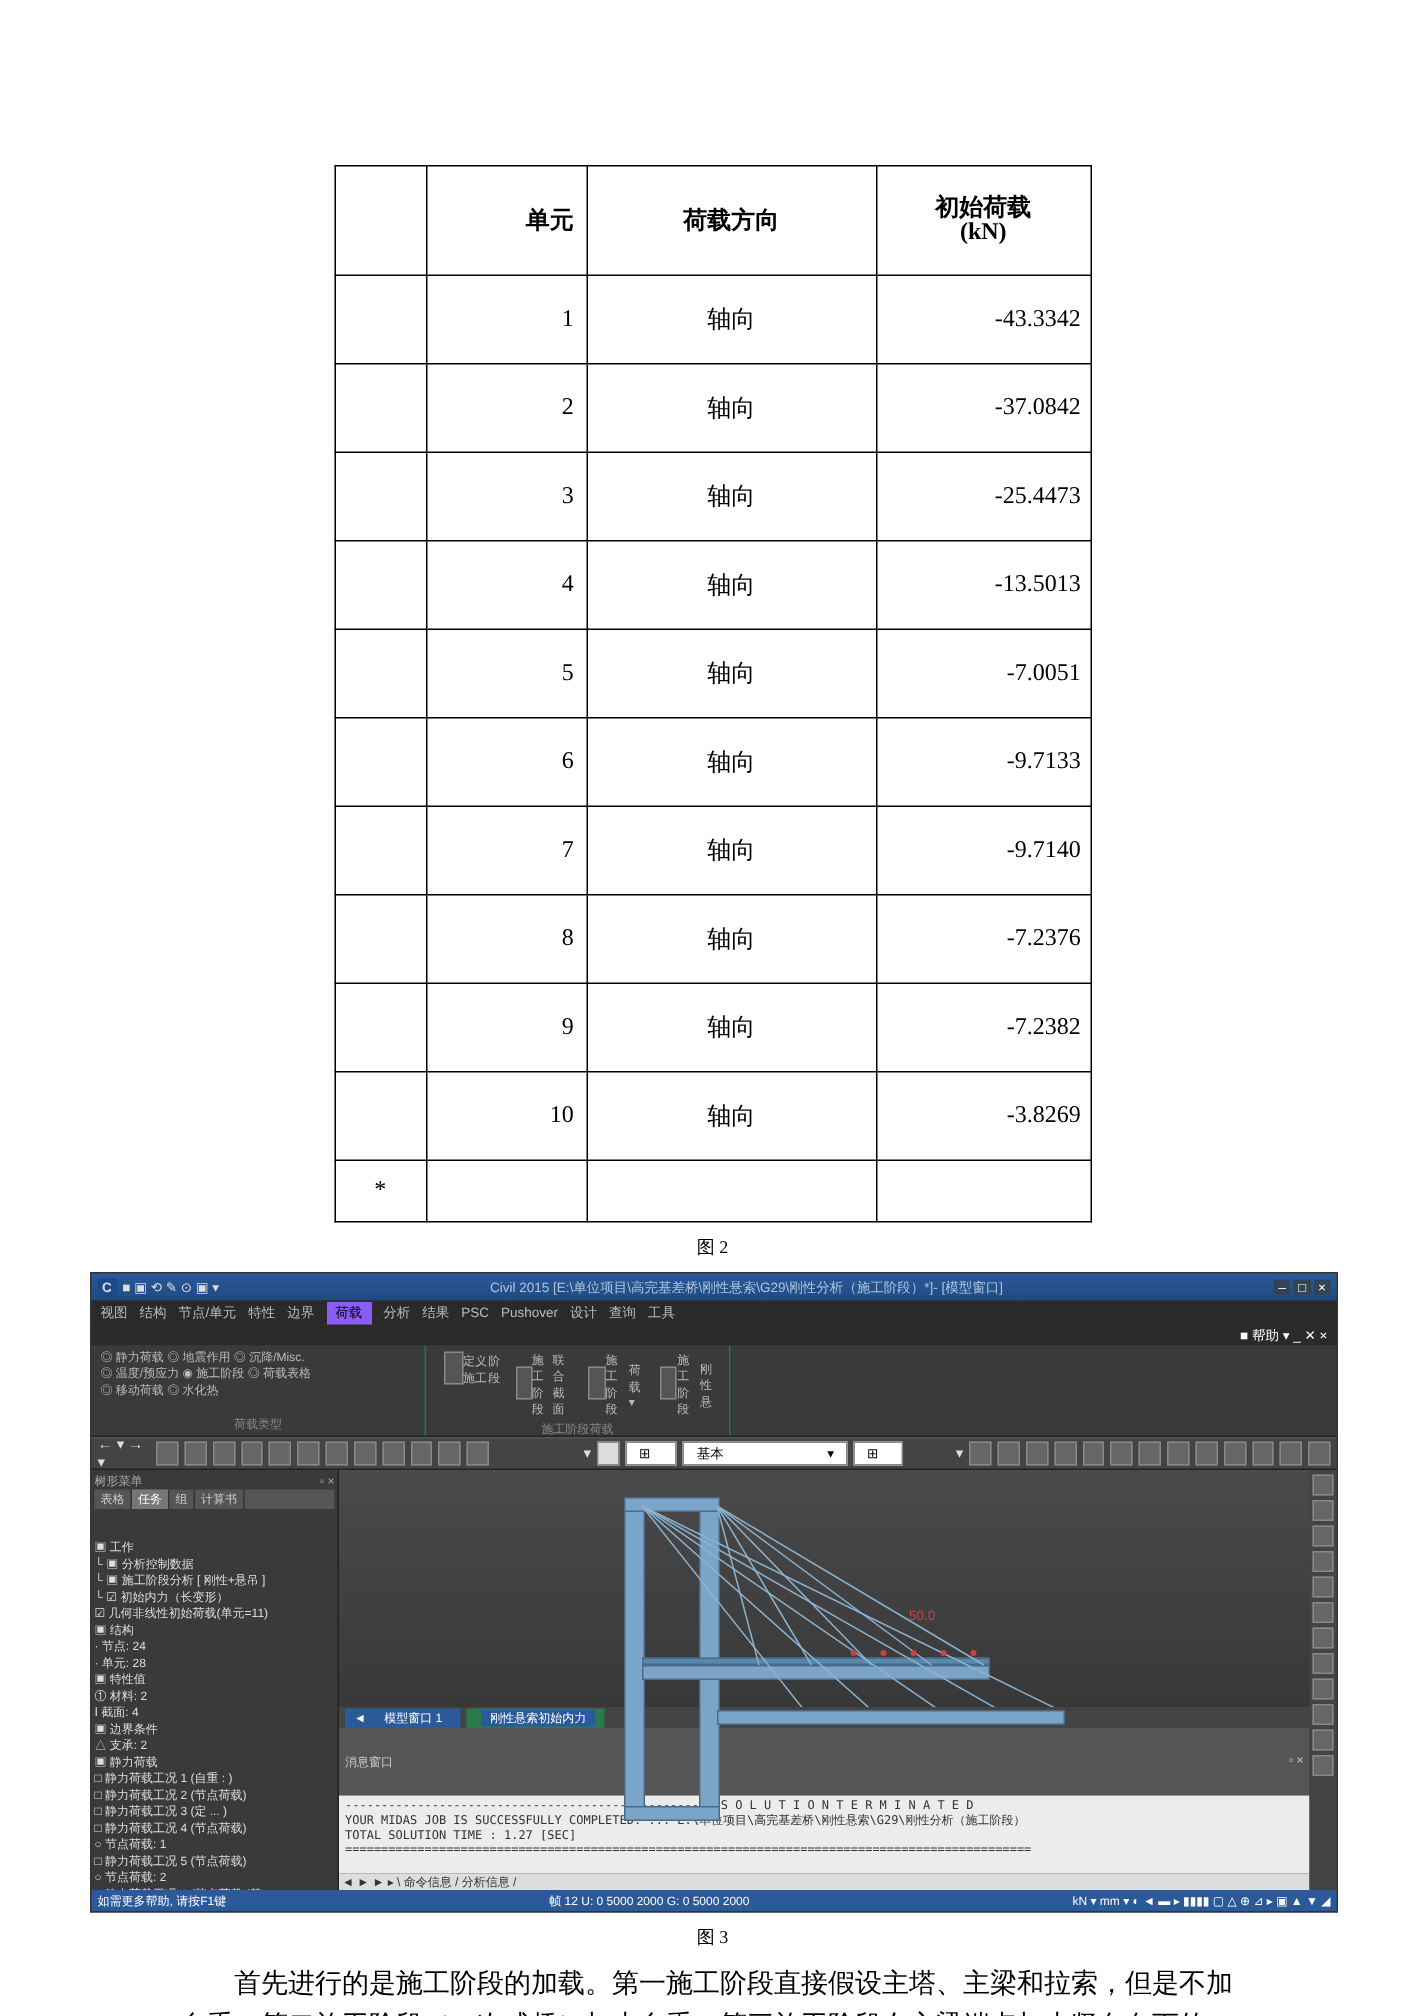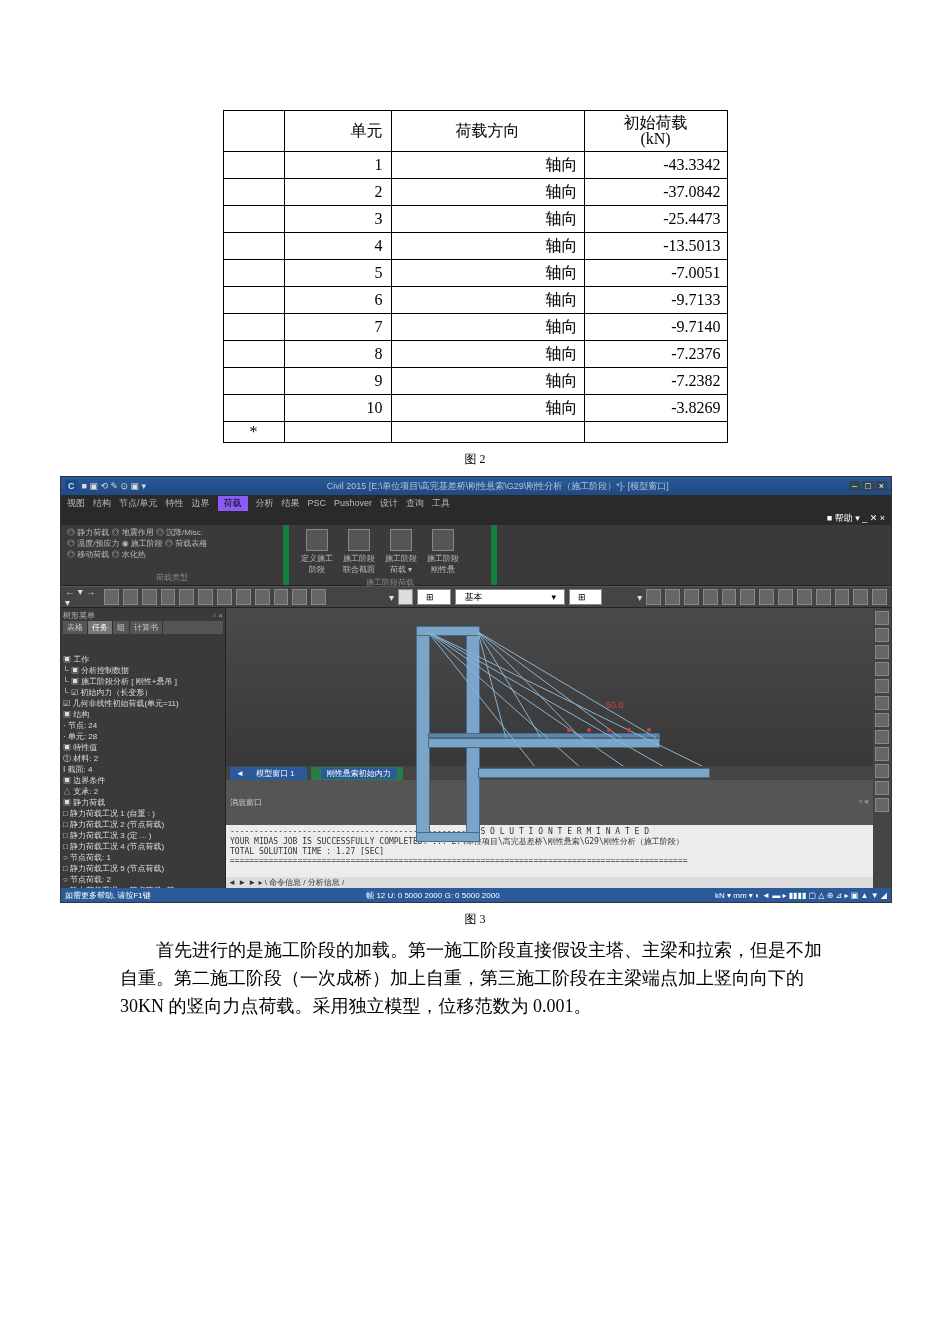--- a/index.html
+++ b/index.html
@@ -1,37 +1,37 @@
 <!DOCTYPE html>
 <html><head>
 <meta charset="utf-8">
 <style>
 body{margin:0;font-family:"SimSun","宋体",serif;background:#fff;width:950px}
 .page{padding:50px 60px}
 .tbl-wrap{display:flex;justify-content:center;margin-top:60px}
 table{border-collapse:collapse}
 table td,table th{border:1px solid #000;font-family:"Microsoft YaHei",SimSun;font-size:16px}
-th{font-weight:400;padding:4px 12px}
+th{font-weight:700;padding:4px 12px}
 .blank{width:36px;background:#fff}
 .unit{width:90px;text-align:right;padding:2px 8px}
-.dir{width:180px;text-align:right;padding:2px 6px}
-.val{width:130px;text-align:right;padding:4px 6px}
+.dir{width:180px;text-align:center;padding:2px 6px}
+.val{width:130px;text-align:right;padding:20px 6px}
 .last .blank{text-align:center}
 .figlabel{text-align:center;font-size:12px;margin:8px 0}
 .app{width:830px;margin:0 auto;border:1px solid #333;font-family:"Microsoft YaHei",sans-serif;font-size:10px;color:#ddd;background:#3a3a3a}
 .titlebar{display:flex;align-items:center;background:linear-gradient(#2a5a9a,#204a80);height:18px;padding:0 4px;font-size:9px}
 .titlebar .tbtext{flex:1;text-align:center;color:#b0c4de}
 .menubar{background:#2a2a2a;height:16px;display:flex;align-items:center;gap:8px;padding:0 6px;font-size:9px;color:#bbb}
 .menubar span.act{background:#8b5cf6;color:#000;padding:1px 6px}
 .ribbon{display:flex;background:#3a3a3a;border-bottom:1px solid #222;height:60px}
-.rgroup{border-right:6px solid #15803d;padding:2px 6px;display:flex;flex-direction:column;justify-content:space-between;font-size:8px;color:#bbb}
+.rgroup{border-right:1px solid #15803d;padding:2px 6px;display:flex;flex-direction:column;justify-content:space-between;font-size:8px;color:#bbb}
 .rgroup .lines{line-height:11px}
 .rgroup .gtitle{text-align:center;color:#888;font-size:8px}
 .ricons{display:flex;gap:10px;align-items:flex-start;padding:2px 6px}
-.ricon{display:flex;flex-direction:column;align-items:center;color:#bbb;font-size:8px}
+.ricon{display:flex;flex-direction:row;align-items:center;color:#bbb;font-size:8px}
 .ricon .box{width:20px;height:20px;background:#555;border:1px solid #888;margin-bottom:2px}
 .toolbar{background:#444;height:20px;border-top:1px solid #555;border-bottom:1px solid #222;display:flex;align-items:center;padding:0 4px;gap:4px}
 .toolbar .sq{width:14px;height:14px;background:#666;border:1px solid #888}
 .toolbar .pill{height:14px;background:#fff;color:#000;font-size:9px;padding:0 8px;display:flex;align-items:center;border:1px solid #888}
 .body{display:flex;height:280px}
 .tree{width:160px;background:#3a3a3a;border-right:1px solid #222;overflow:hidden;font-size:8px;line-height:11px;padding:2px}
 .tree .tabs{background:#555;display:flex;font-size:8px;margin-bottom:20px}
 .tree .tabs span{padding:1px 4px;border-right:1px solid #333;color:#ccc}
 .tree .tabs span.on{background:#777;color:#fff}
 .viewport{flex:1;display:flex;flex-direction:column}

